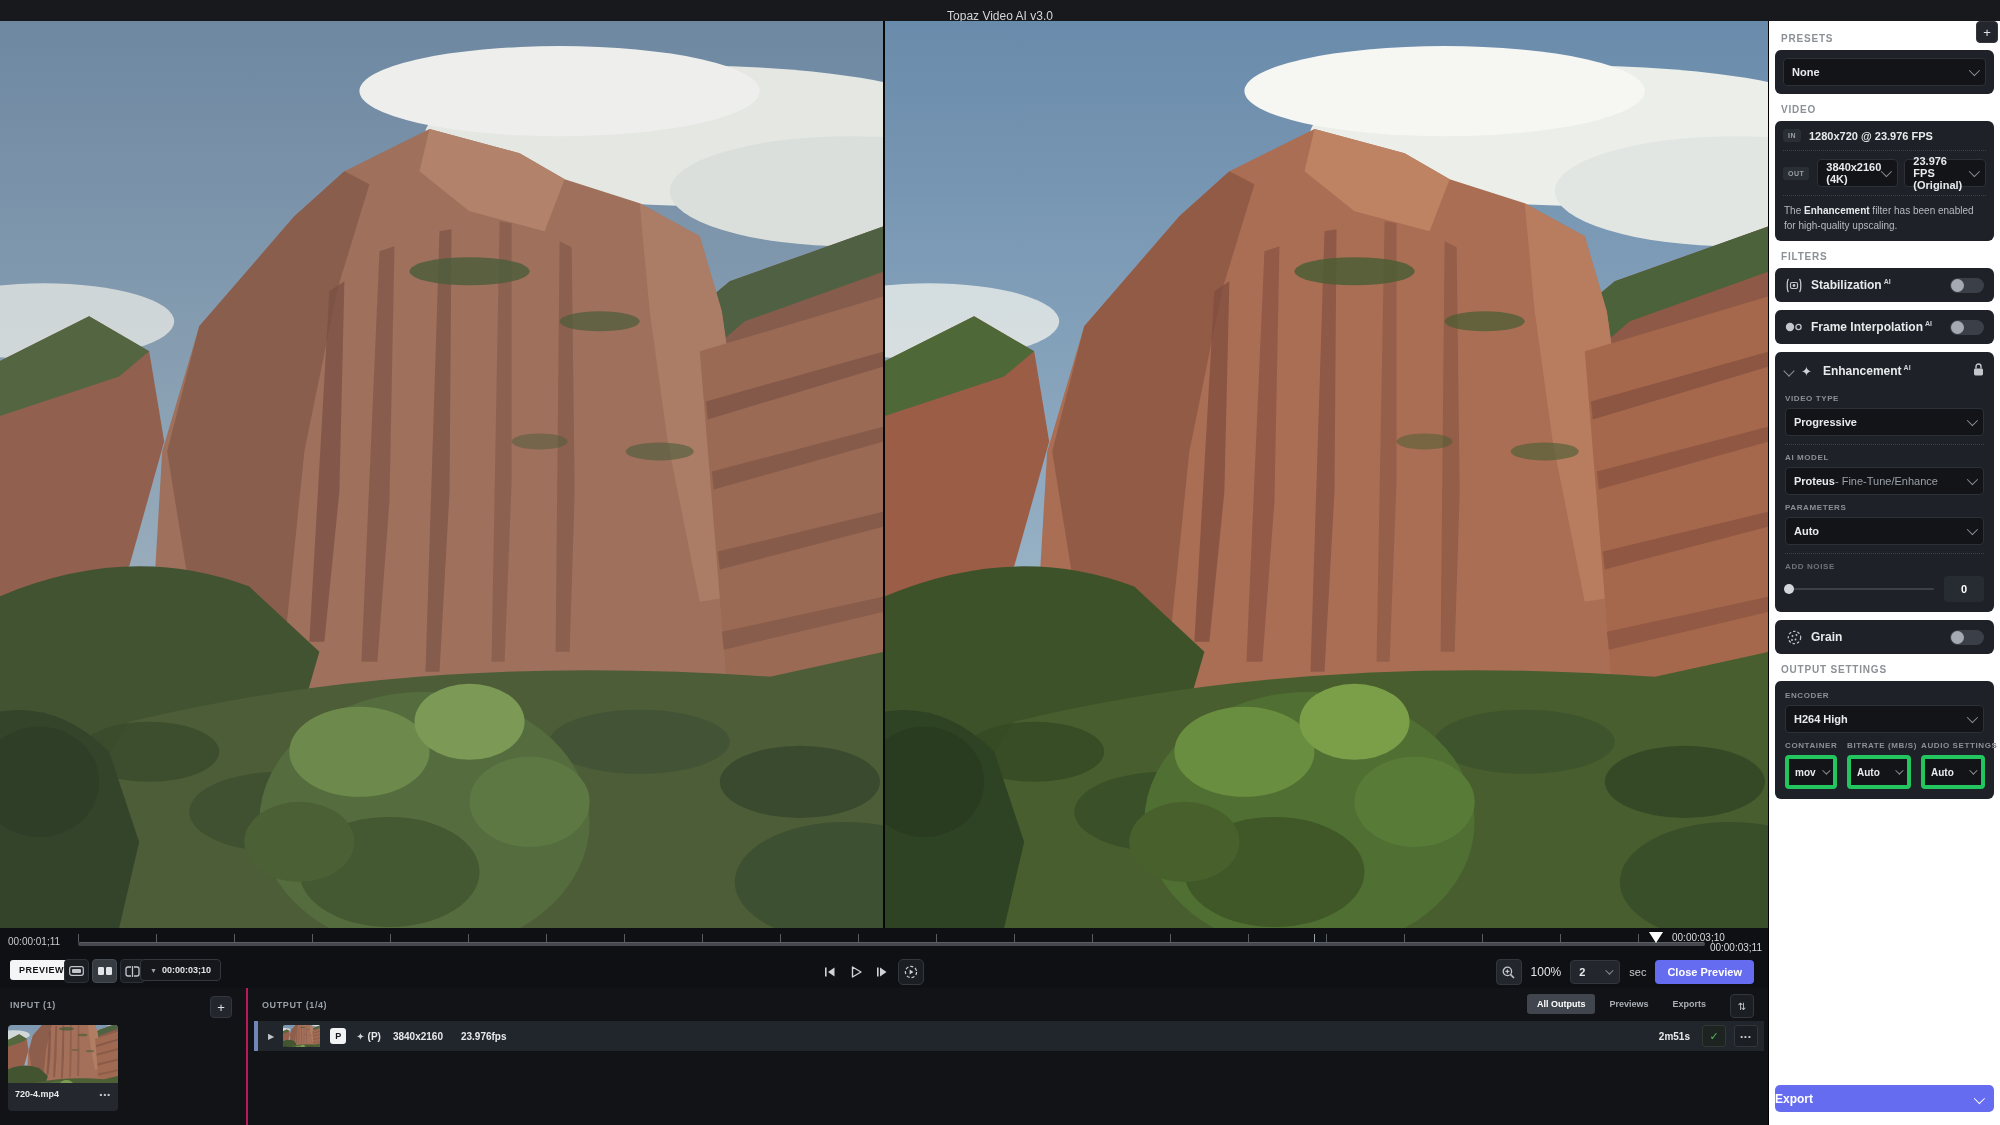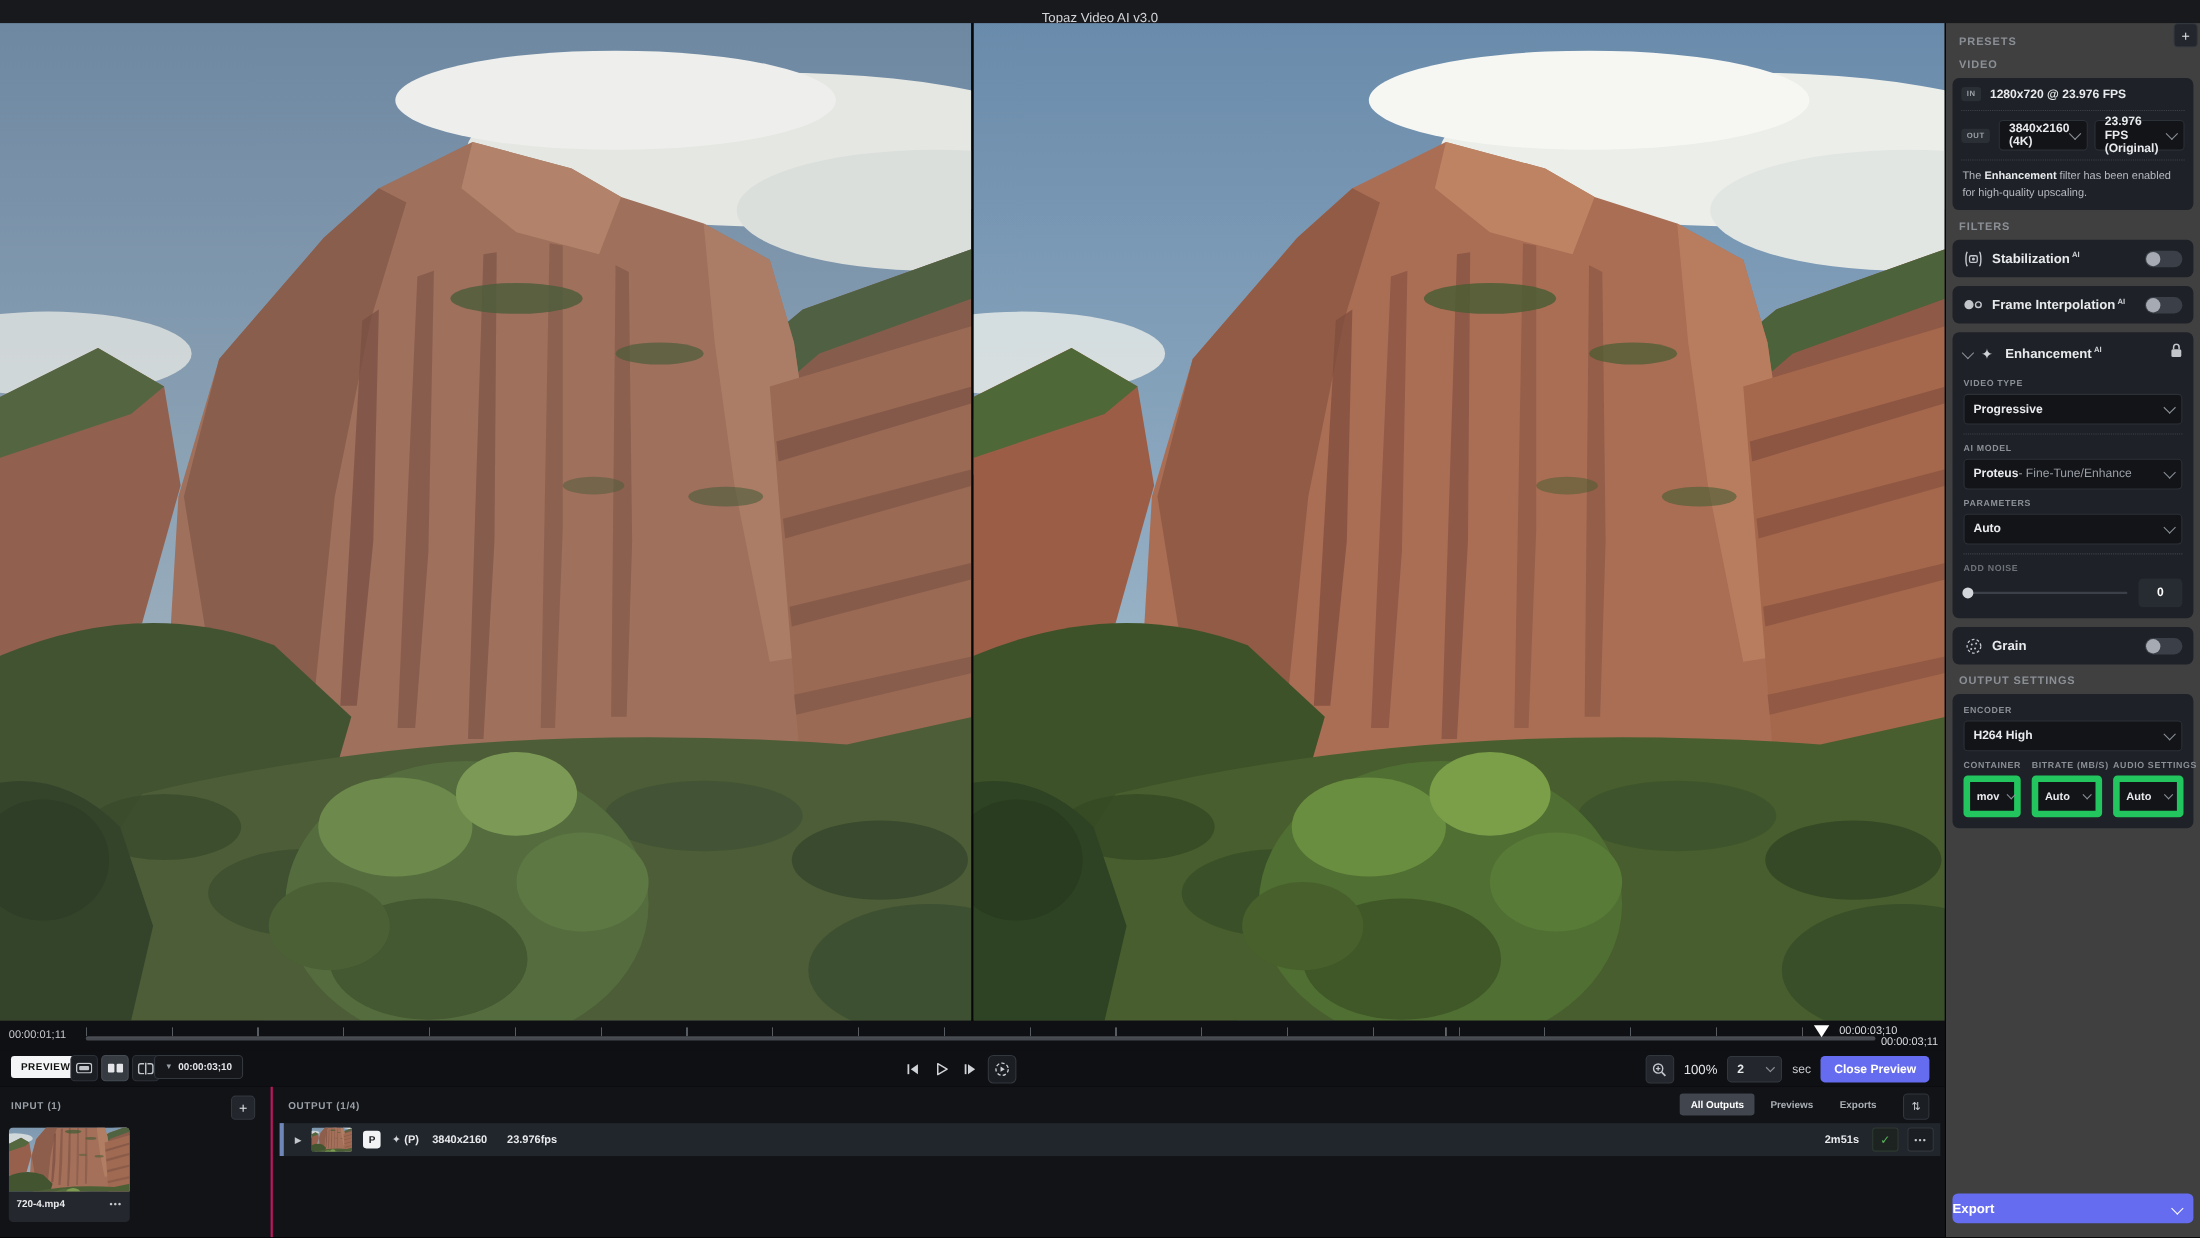--- a/index.html
+++ b/index.html
@@ -9,21 +9,21 @@
   .titlebar{position:absolute;top:0;left:0;right:0;height:32px;background:#17191d;
             display:flex;align-items:center;justify-content:center;font-size:12px;color:#d4d6d9;}
   
   .viewer{position:absolute;top:21px;left:0;width:1768px;height:907px;background:#000;display:flex;}
   .pane{width:883px;height:907px;overflow:hidden;position:relative;}
   .pane svg{display:block;width:883px;height:907px;}
   .pane.before svg{filter:blur(.7px) saturate(.92) brightness(.99);}
   .pane.after svg{filter:contrast(1.05) saturate(1.1);}
   .vdivider{width:2px;background:#070809;}
   
-  .side{position:absolute;top:21px;right:0;width:232px;height:1104px;background:#404040;
+  .side{position:absolute;top:21px;right:0;width:232px;height:1104px;background:#ffffff;
         box-sizing:border-box;padding:10px 6px;border-left:1px solid #000;}
   .schead{font-size:10px;letter-spacing:.8px;color:#8b9097;margin:10px 6px 6px;font-weight:bold;}
   .schead.first{margin-top:2px;}
   .card{background:#1e2127;border-radius:6px;padding:8px;margin:0 0 4px;position:relative;}
   .field{background:#121418;border:1px solid #2c3037;border-radius:4px;height:26px;display:flex;
          align-items:center;padding:0 8px;font-size:11px;font-weight:bold;color:#e8eaec;position:relative;}
   .field .chev{margin-left:auto;}
   .chev{width:7px;height:7px;border-right:1.6px solid #8b9097;border-bottom:1.6px solid #8b9097;
         transform:rotate(45deg) translateY(-2px);display:inline-block;flex:none;}
   .plusbtn{position:absolute;top:-2px;right:0;width:20px;height:20px;background:#23262c;border:1px solid #32363d;
@@ -45,21 +45,21 @@
   .sublab{font-size:8px;letter-spacing:.6px;color:#8b9097;font-weight:bold;margin:8px 0 5px;}
   .enh-head{display:flex;align-items:center;}
   .noiserow{display:flex;align-items:center;gap:10px;}
   .slider{flex:1;height:2px;background:#3c4149;border-radius:1px;position:relative;}
   .slider .knob{position:absolute;left:-1px;top:-4px;width:10px;height:10px;border-radius:50%;background:#d3d6da;}
   .noiseval{width:40px;height:26px;background:#272b32;border-radius:4px;color:#fff;font-size:11px;font-weight:bold;
             display:flex;align-items:center;justify-content:center;flex:none;}
   .threecol{display:flex;gap:10px;margin-top:2px;}
   .threecol .col{display:flex;flex-direction:column;}
   .threecol .sublab{margin-top:6px;white-space:nowrap;}
-  .smfield{height:26px;background:#121418;border:6px solid #22c55e;border-radius:4px;display:flex;align-items:center;
+  .smfield{height:26px;background:#121418;border:4px solid #22c55e;border-radius:4px;display:flex;align-items:center;
            padding:0 6px;font-size:10px;font-weight:bold;gap:6px;text-align:right;}
   .exportbtn{position:absolute;left:6px;right:6px;bottom:13px;height:27px;background:#666cf0;border-radius:5px;
              display:flex;align-items:center;justify-content:flex-start;font-size:12px;font-weight:bold;color:#fff;}
   .exportbtn .chev{border-color:#fff;position:absolute;right:12px;top:11px;}
   
   .timeline{position:absolute;top:928px;left:0;width:1768px;height:27px;background:#0f1013;}
   .tl-cur{position:absolute;left:8px;top:8px;font-size:10px;color:#c8cbce;}
   .ruler{position:absolute;left:78px;top:6px;width:1627px;height:14px;}
   .ruler .ticks{position:absolute;left:0;right:0;top:0;height:8px;
       background:repeating-linear-gradient(90deg,#575c63 0 1px,transparent 1px 78px);}
@@ -211,20 +211,26 @@
           <use href="#mtn"></use>
         </svg>
     </div>
   </div>
 
   <div class="side">
     <div class="schead first" style="position:relative;">PRESETS</div>
     <div class="plusbtn" style="top:0;right:2px;">
       <span>+</span>
     </div>
+    <div class="card">
+      <div class="field">
+        <span>None</span>
+        <span class="chev"></span>
+      </div>
+    </div>
 
     <div class="schead">VIDEO</div>
     <div class="card">
       <div class="iorow">
         <span class="iobadge">IN</span>
         <span class="ioval">1280x720 @ 23.976 FPS</span>
       </div>
       <div class="dotsep"></div>
       <div class="iorow" style="align-items:flex-start;">
         <span class="iobadge" style="margin-top:8px;">OUT</span>

